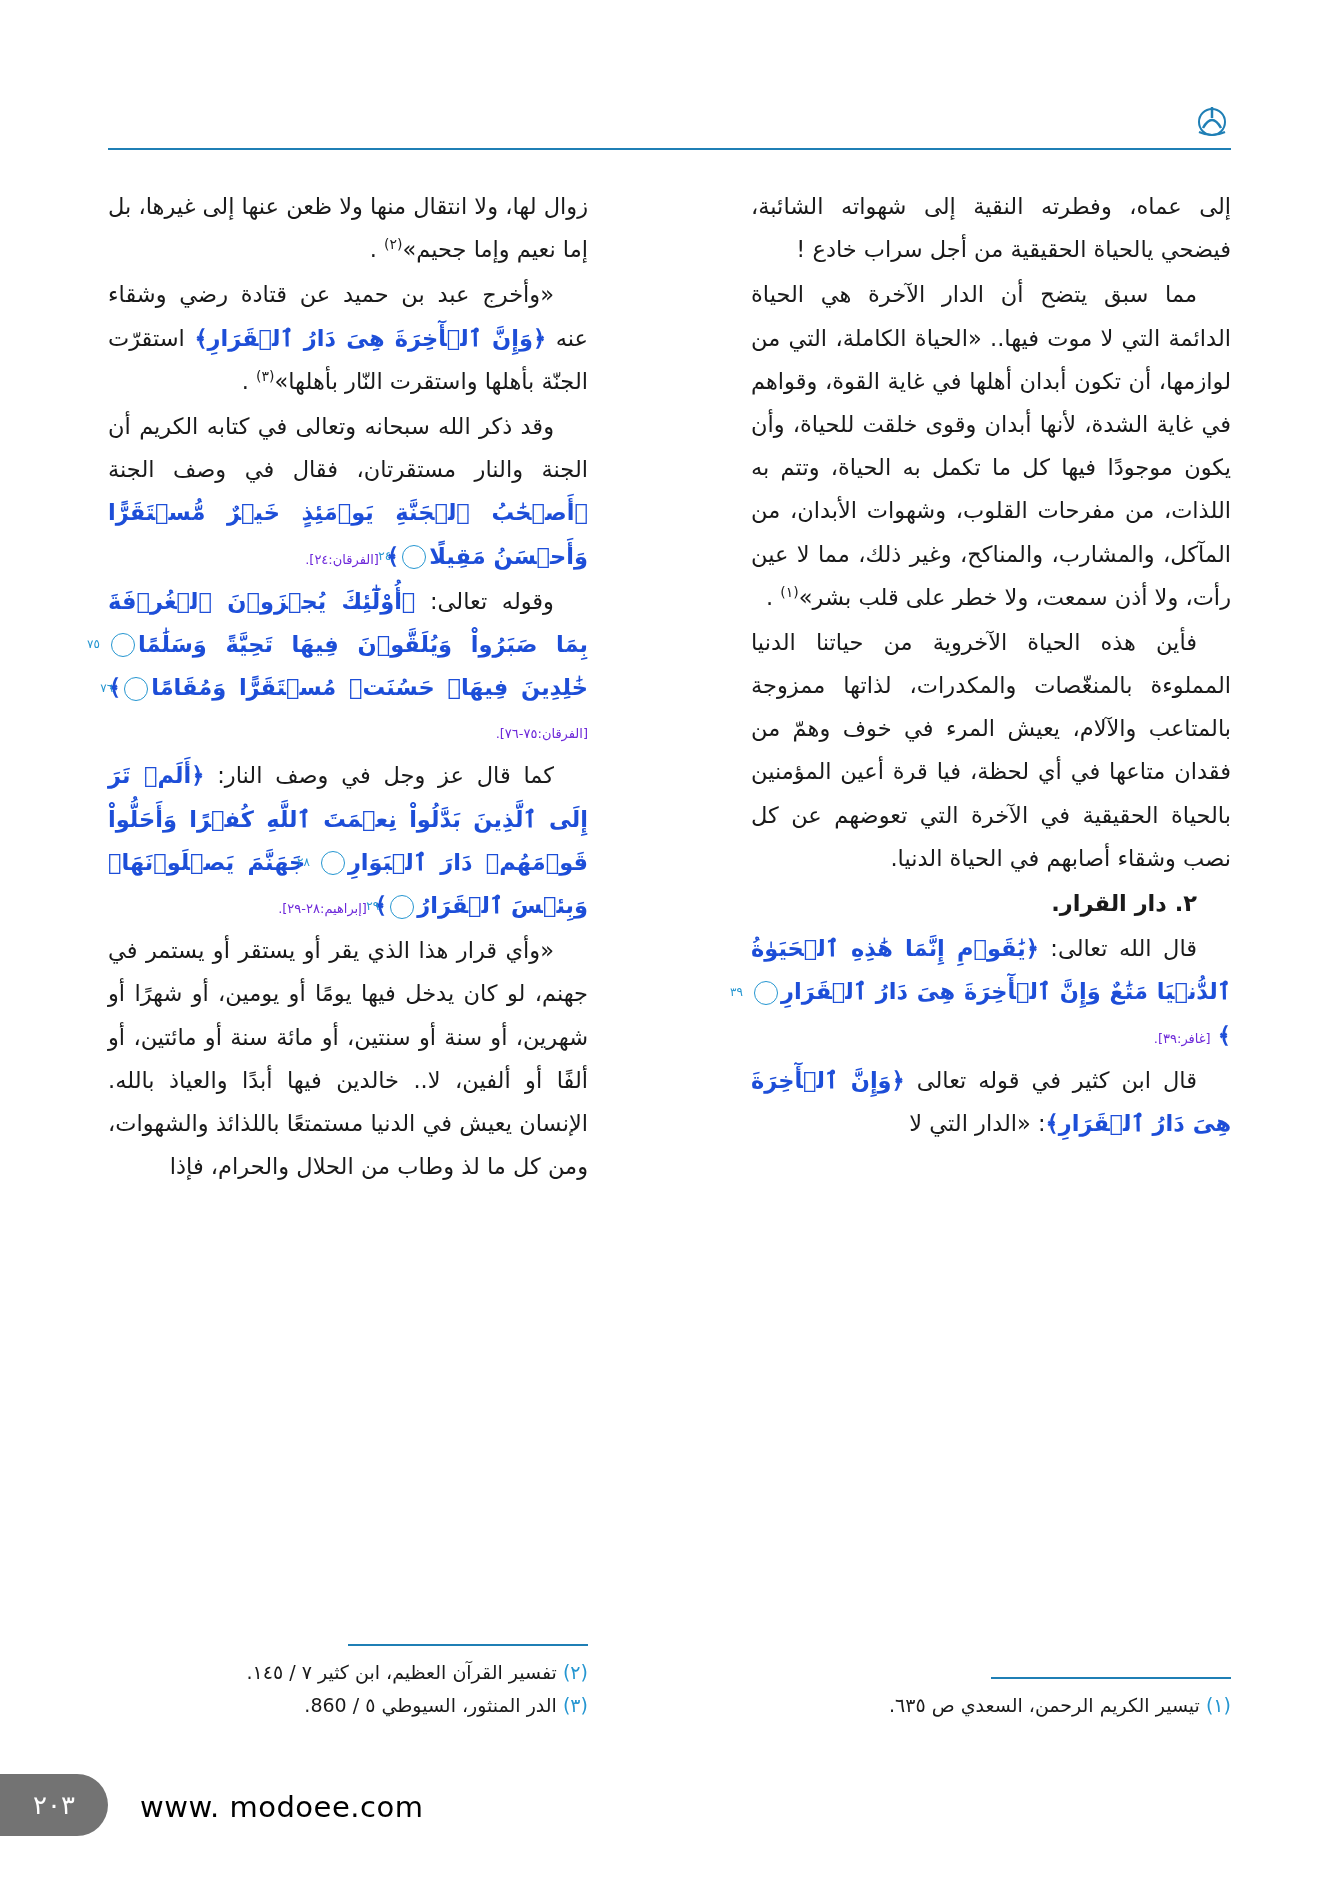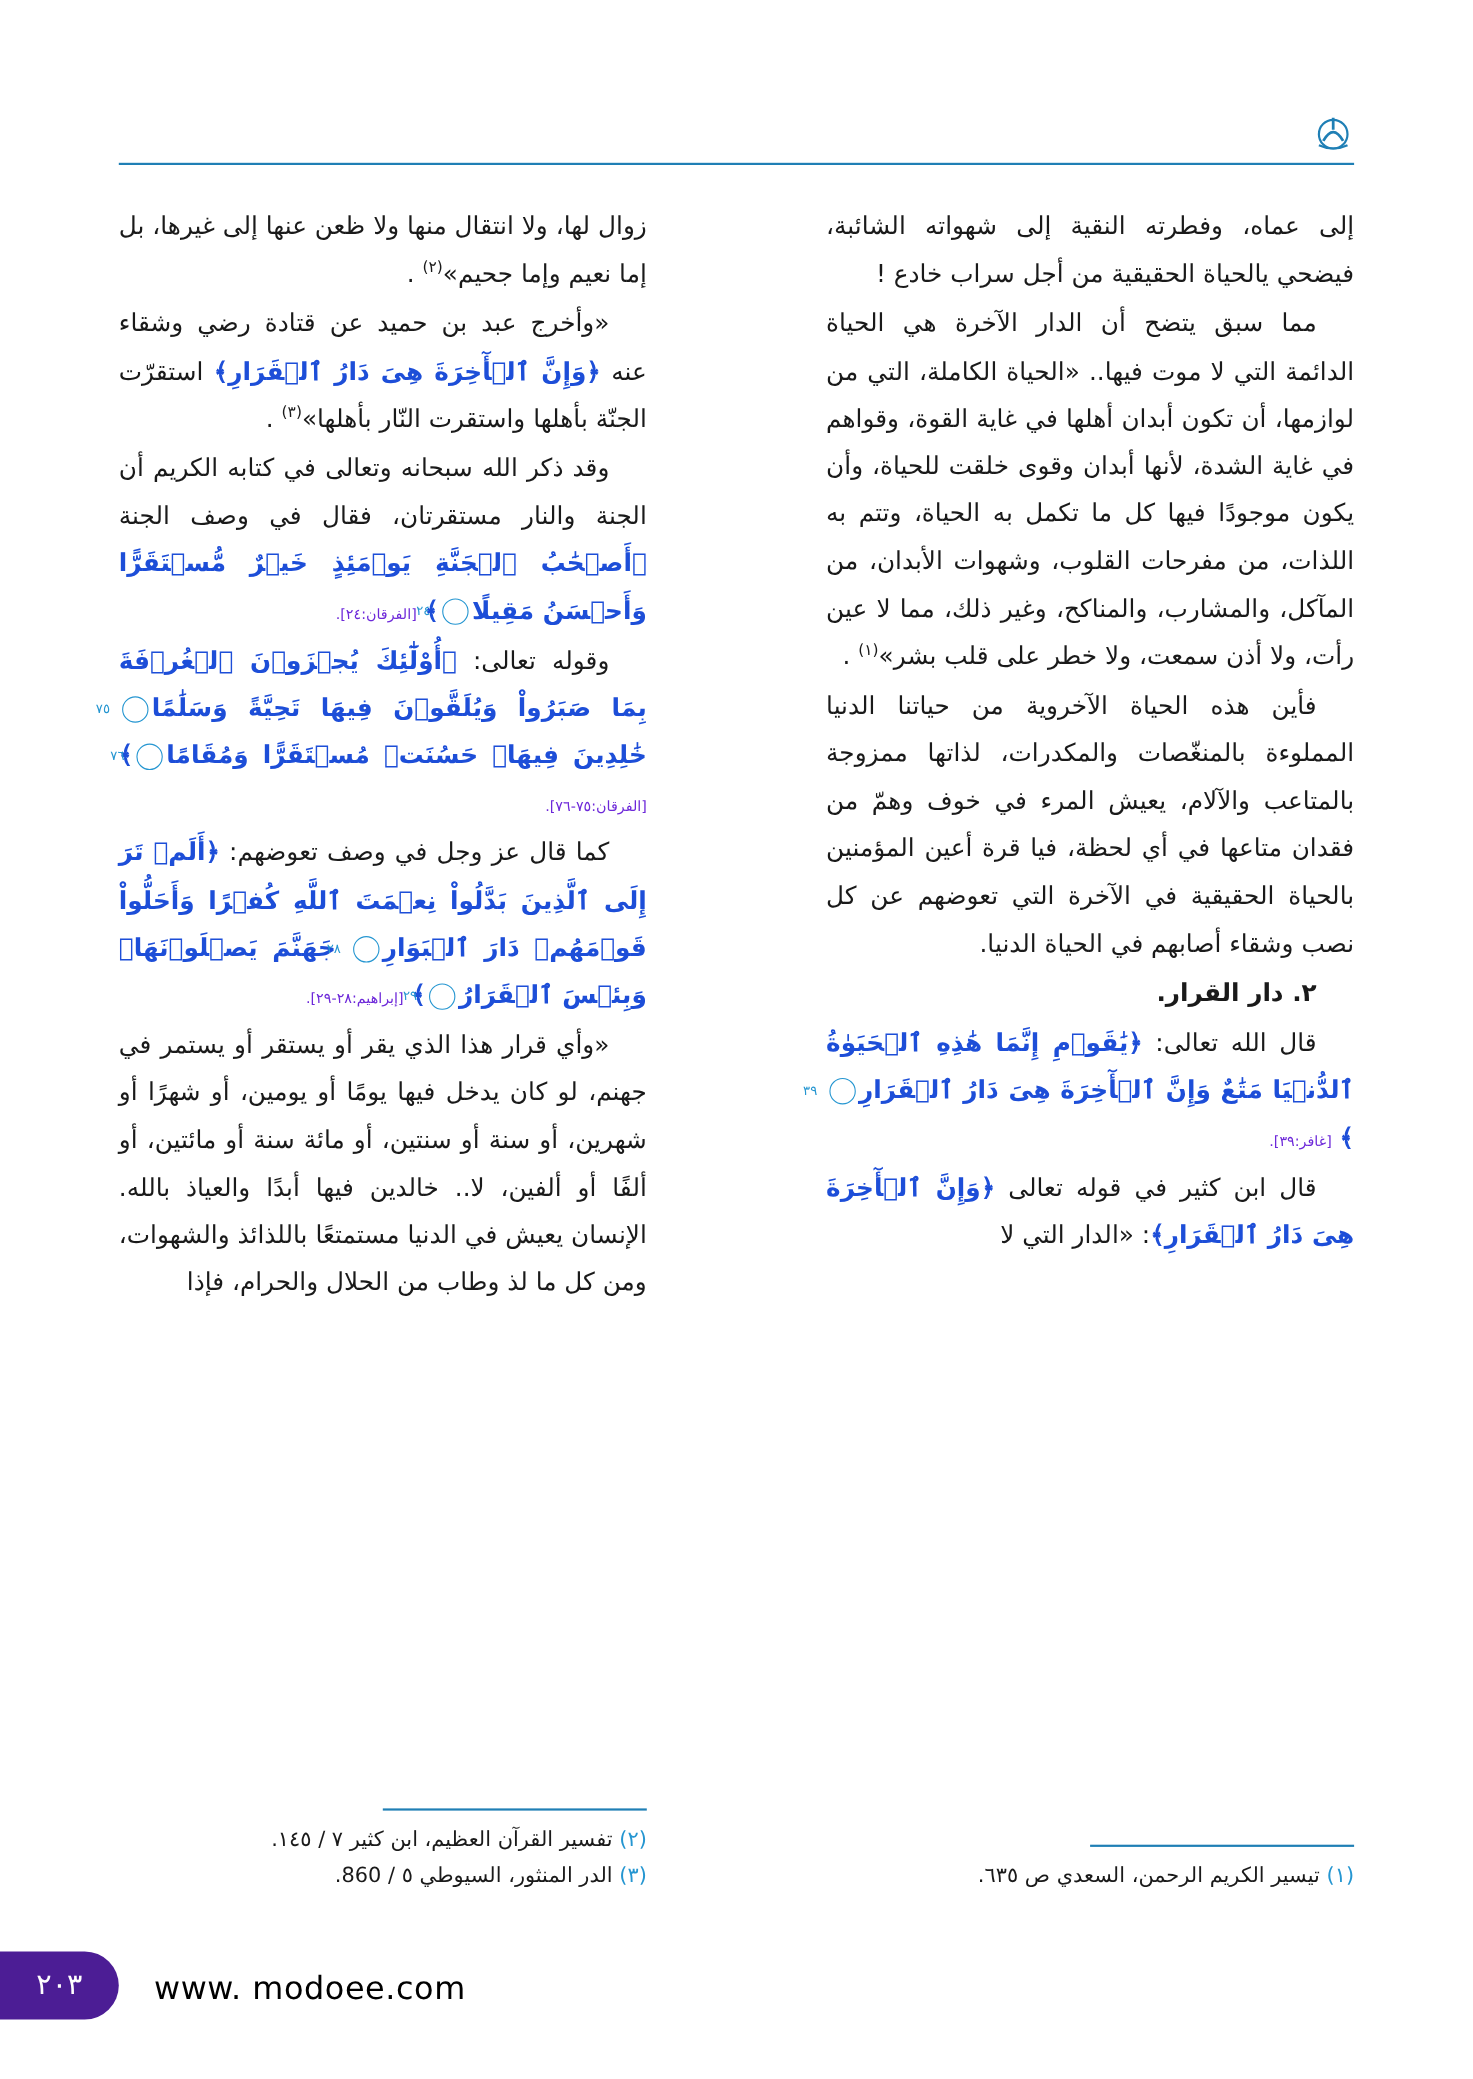--- a/index.html
+++ b/index.html
@@ -112,21 +112,21 @@
     right: 0;
     left: 0;
     height: 66px;
   }
   .page-tab {
     position: absolute;
     left: 0;
     bottom: 0;
     width: 108px;
     height: 62px;
-    background: #4c1d95;
+    background: #737373;
     border-top-right-radius: 31px;
     border-bottom-right-radius: 31px;
     color: #ffffff;
     font-size: 26px;
     display: flex;
     align-items: center;
     justify-content: center;
     letter-spacing: 2px;
   }
   .site-url {
@@ -203,21 +203,21 @@
     </p>
 
     <p class="indent">
       <span>وقوله تعالى:</span>
       <span class="quran">﴿أُوْلَٰٓئِكَ يُجۡزَوۡنَ ٱلۡغُرۡفَةَ بِمَا صَبَرُواْ وَيُلَقَّوۡنَ فِيهَا تَحِيَّةً وَسَلَٰمًا</span><span class="ayah-num">٧٥</span>
       <span class="quran">خَٰلِدِينَ فِيهَاۚ حَسُنَتۡ مُسۡتَقَرًّا وَمُقَامًا</span><span class="ayah-num">٧٦</span><span class="quran">﴾</span>
       <span class="ref">[الفرقان:٧٥-٧٦].</span>
     </p>
 
     <p class="indent">
-      <span>كما قال عز وجل في وصف تعوضهم:</span>
+      <span>كما قال عز وجل في وصف النار:</span>
       <span class="quran">﴿أَلَمۡ تَرَ إِلَى ٱلَّذِينَ بَدَّلُواْ نِعۡمَتَ ٱللَّهِ كُفۡرًا وَأَحَلُّواْ قَوۡمَهُمۡ دَارَ ٱلۡبَوَارِ</span><span class="ayah-num">٢٨</span>
       <span class="quran">جَهَنَّمَ يَصۡلَوۡنَهَاۖ وَبِئۡسَ ٱلۡقَرَارُ</span><span class="ayah-num">٢٩</span><span class="quran">﴾</span>
       <span class="ref">[إبراهيم:٢٨-٢٩].</span>
     </p>
 
     <p class="indent">
       <span>«وأي قرار هذا الذي يقر أو يستقر أو يستمر في جهنم، لو كان يدخل فيها يومًا أو يومين، أو شهرًا أو شهرين، أو سنة أو سنتين، أو مائة سنة أو مائتين، أو ألفًا أو ألفين، لا.. خالدين فيها أبدًا والعياذ بالله. الإنسان يعيش في الدنيا مستمتعًا باللذائذ والشهوات، ومن كل ما لذ وطاب من الحلال والحرام، فإذا</span>
     </p>
   </div>
 

